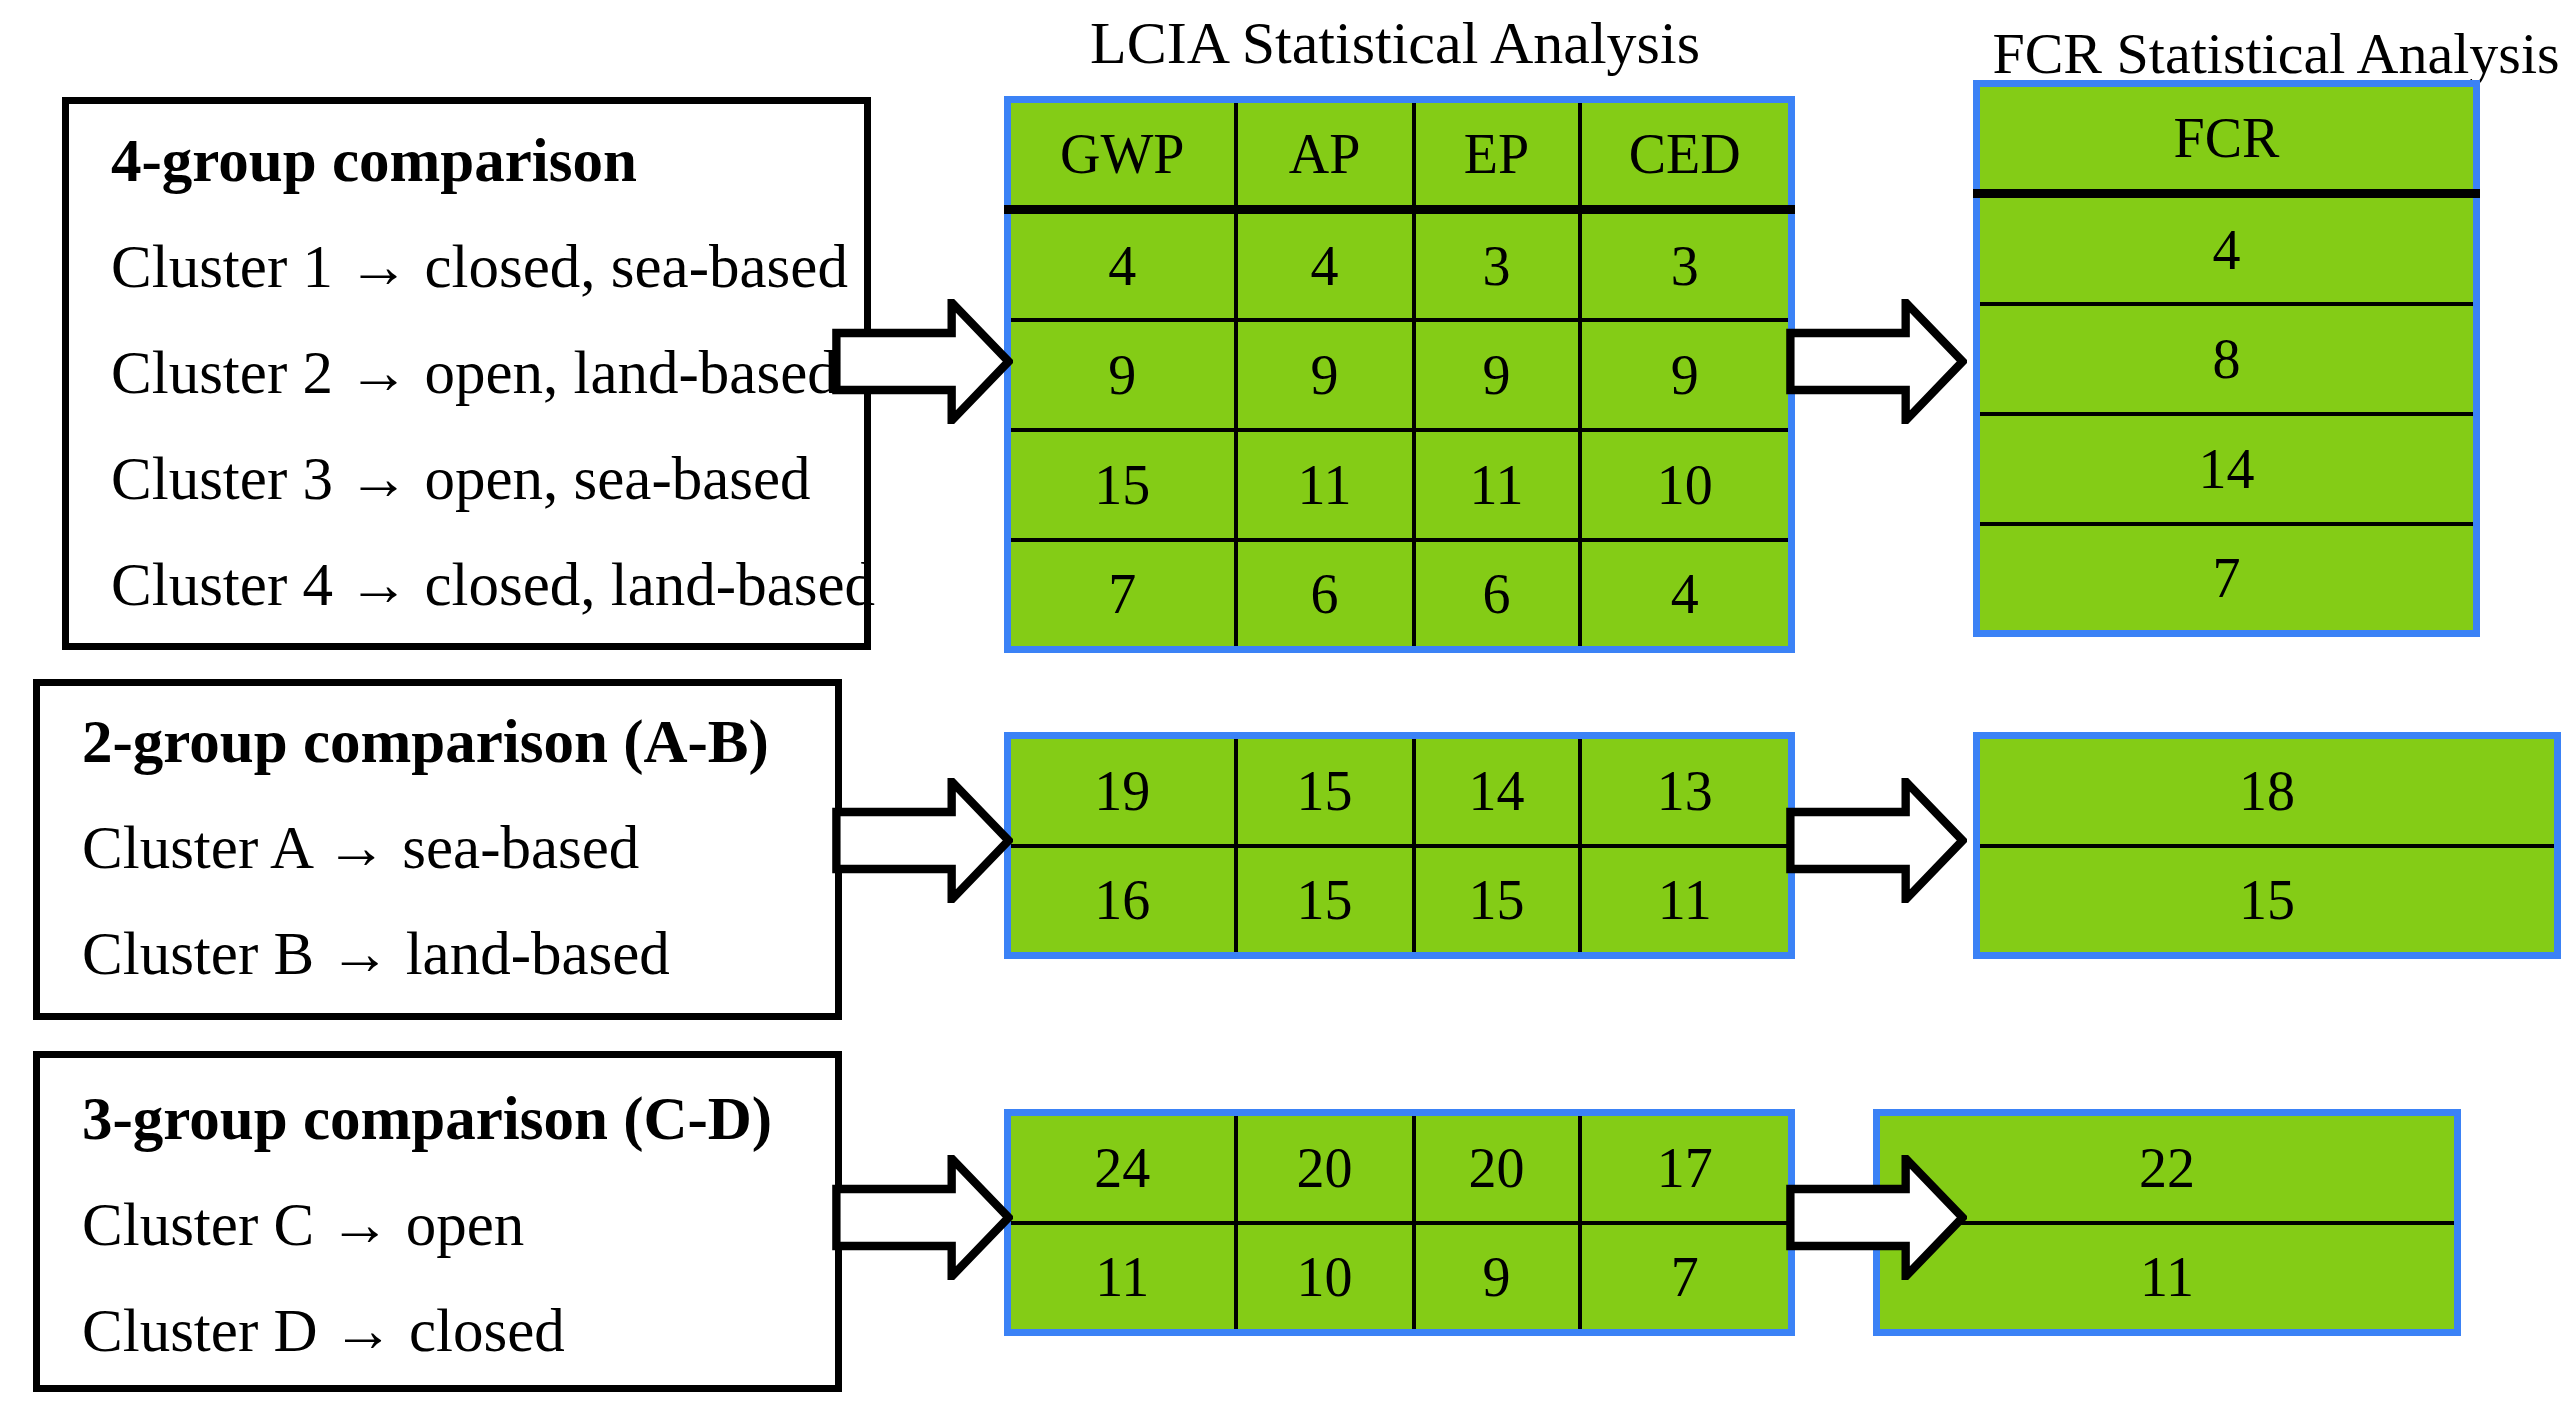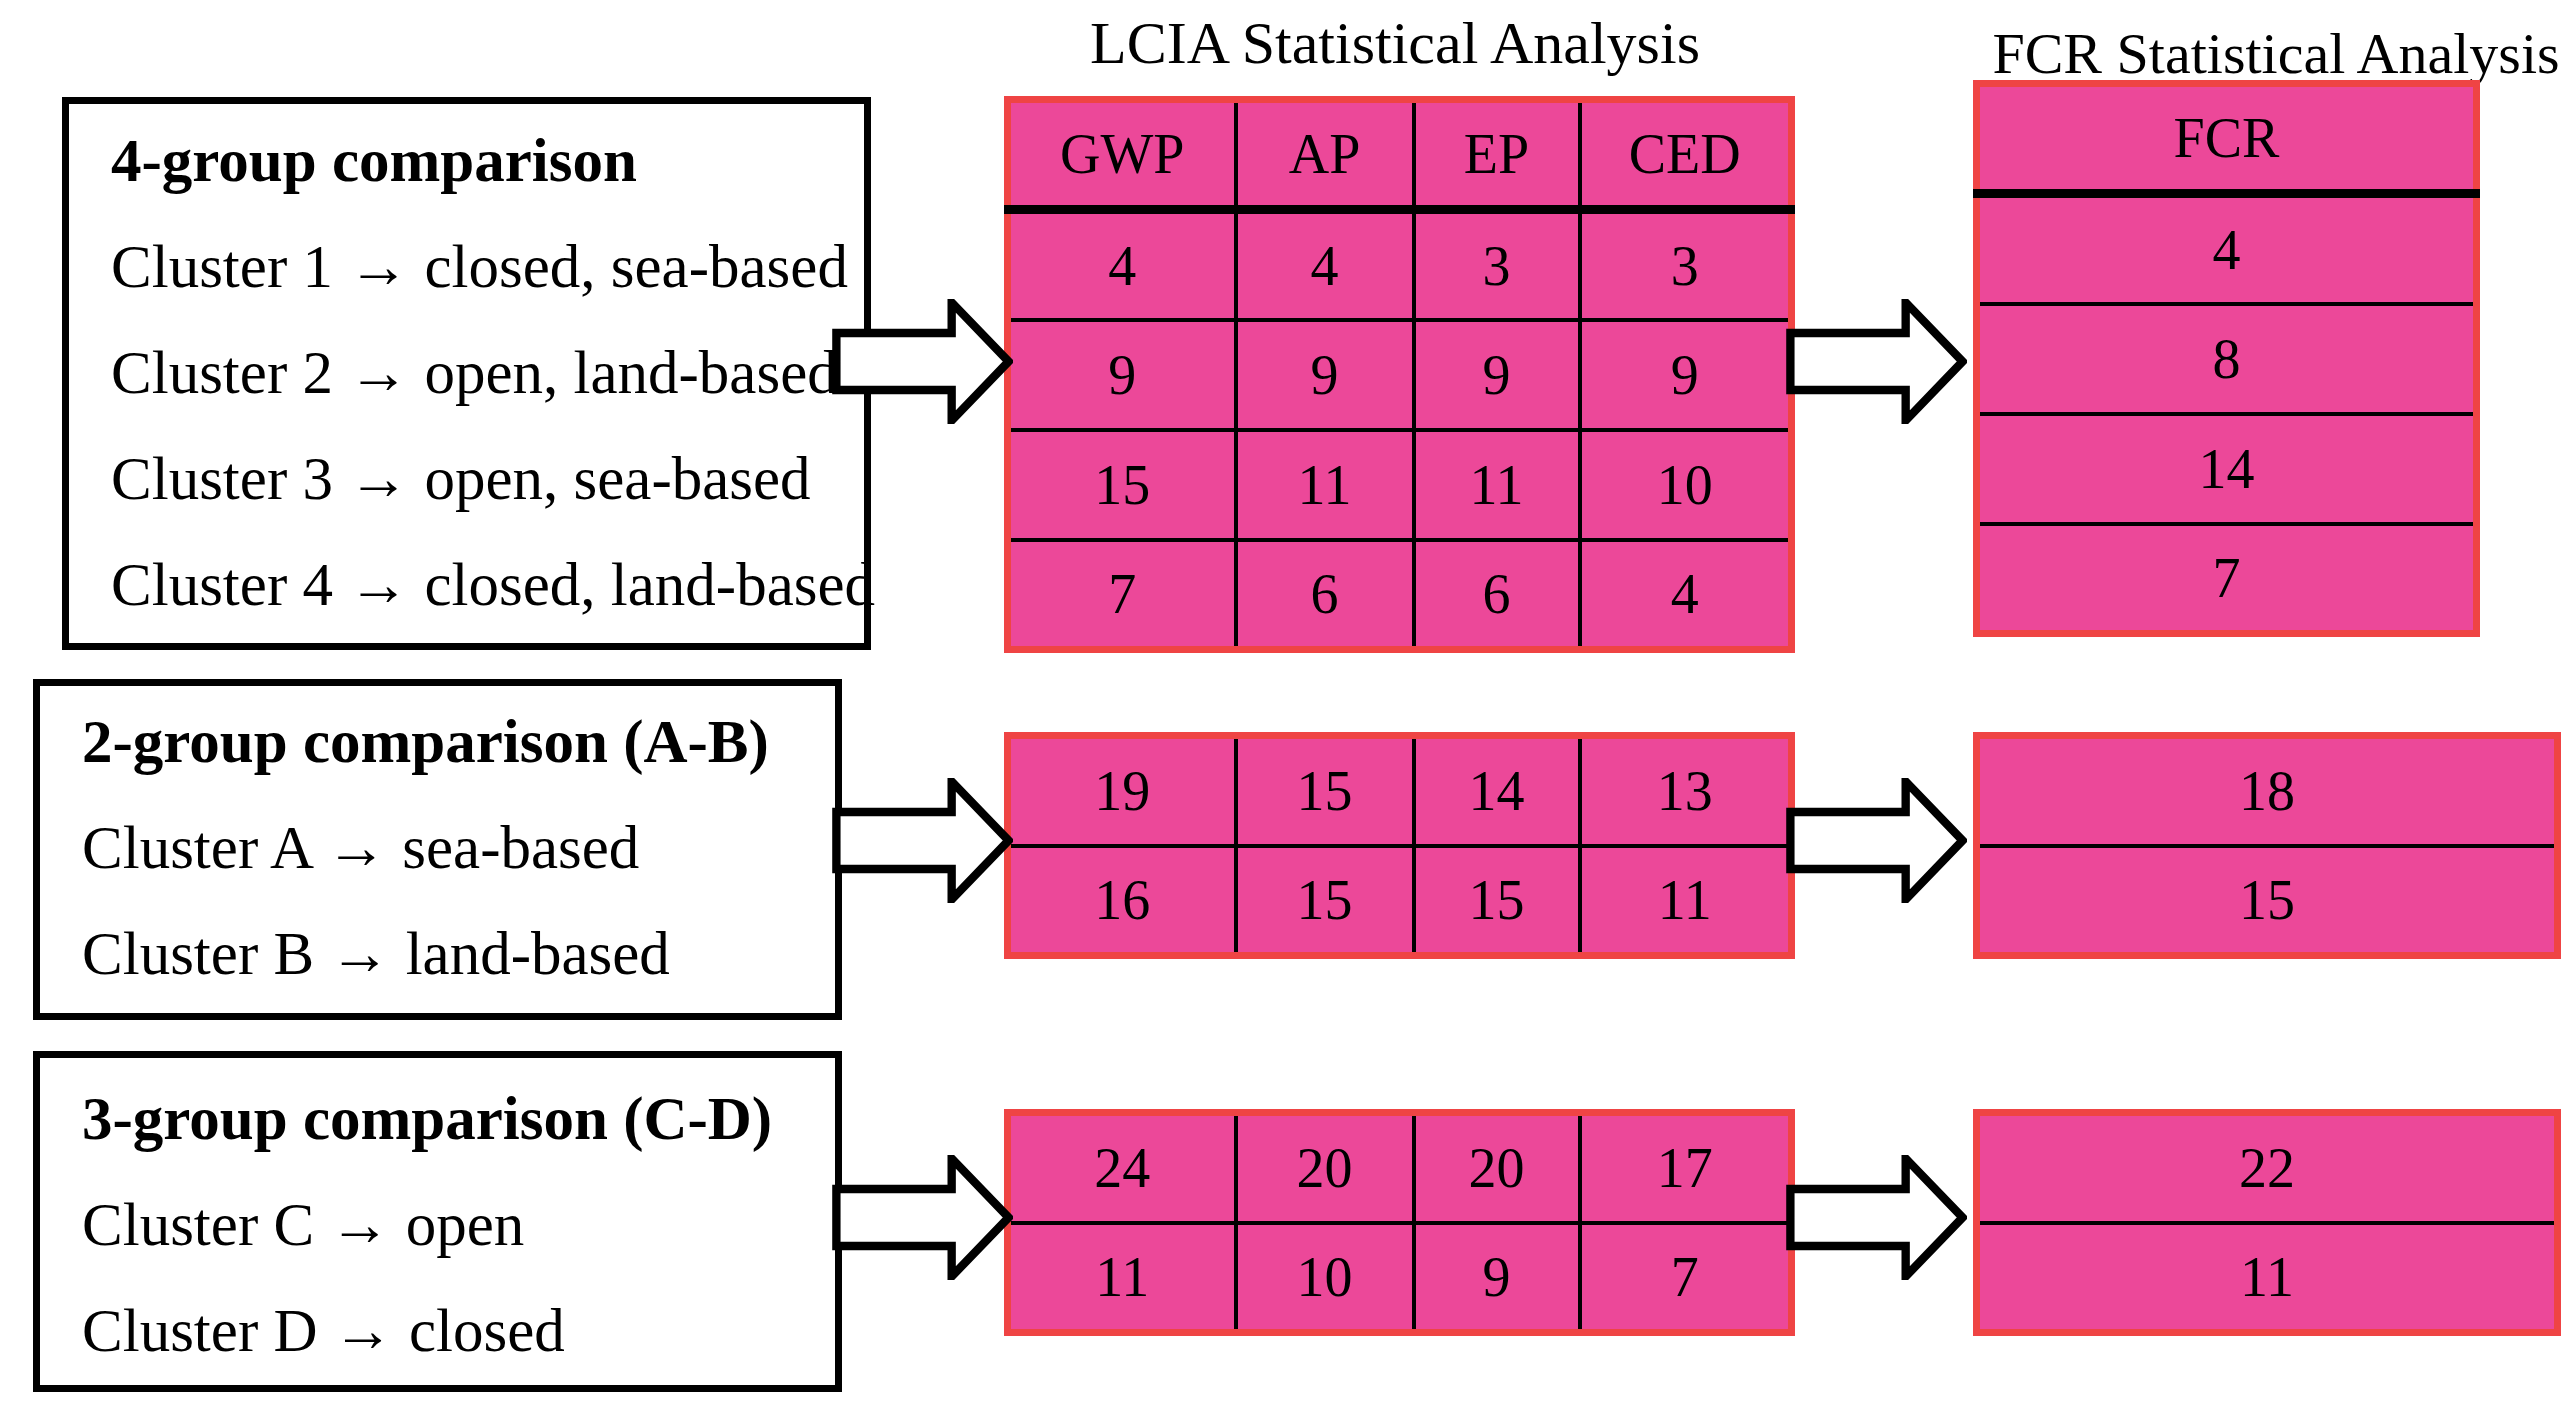--- a/index.html
+++ b/index.html
@@ -50,41 +50,41 @@
     font-size: 61px;
     white-space: nowrap;
   }
   .box-heading { font-weight: bold; }
 
   
   table.diagram-table {
     position: absolute;
     border-collapse: collapse;
     table-layout: fixed;
-    background: #ec4899;
-    border: 7px solid #ef4444;
+    background: #84cc16;
+    border: 7px solid #3b82f6;
   }
   table.diagram-table td {
     border: 4.9px solid #000;
     text-align: center;
     vertical-align: middle;
     font-size: 56px;
     padding: 0;
     overflow: hidden;
   }
   table.diagram-table tr { height: 110px; }
   table.diagram-table td.hdr { border-bottom: 9px solid #000; }
 
   #lcia-table-1 { left: 1004px; top: 96px;  width: 784px; }
   #lcia-table-2 { left: 1004px; top: 732px; width: 784px; }
   #lcia-table-3 { left: 1004px; top: 1109px; width: 784px; }
 
   #fcr-table-1 { left: 1973px; top: 80px;  width: 507px; }
   #fcr-table-2 { left: 1973px; top: 732px; width: 588px; }
-  #fcr-table-3 { left: 1973px; top: 1109px; width: 588px; }
+  #fcr-table-3 { left: 1873px; top: 1109px; width: 588px; }
 
   
   .flow-arrow {
     position: absolute;
     width: 181px;
     height: 125px;
   }
   #arrow-l1 { left: 832px; top: 299px; }
   #arrow-r1 { left: 1786px; top: 299px; }
   #arrow-l2 { left: 832px; top: 778px; }

